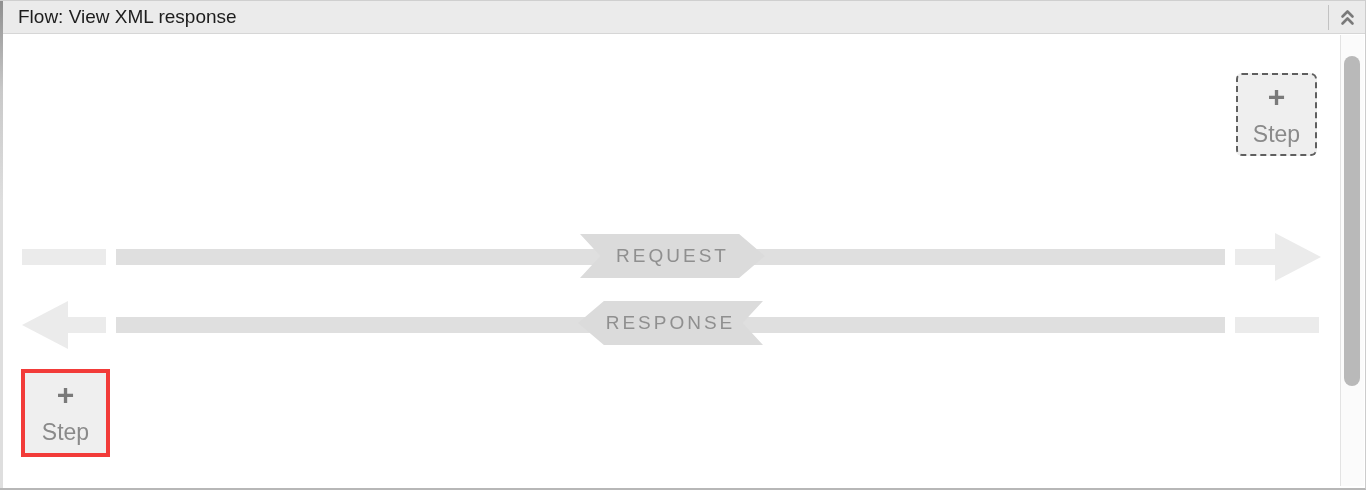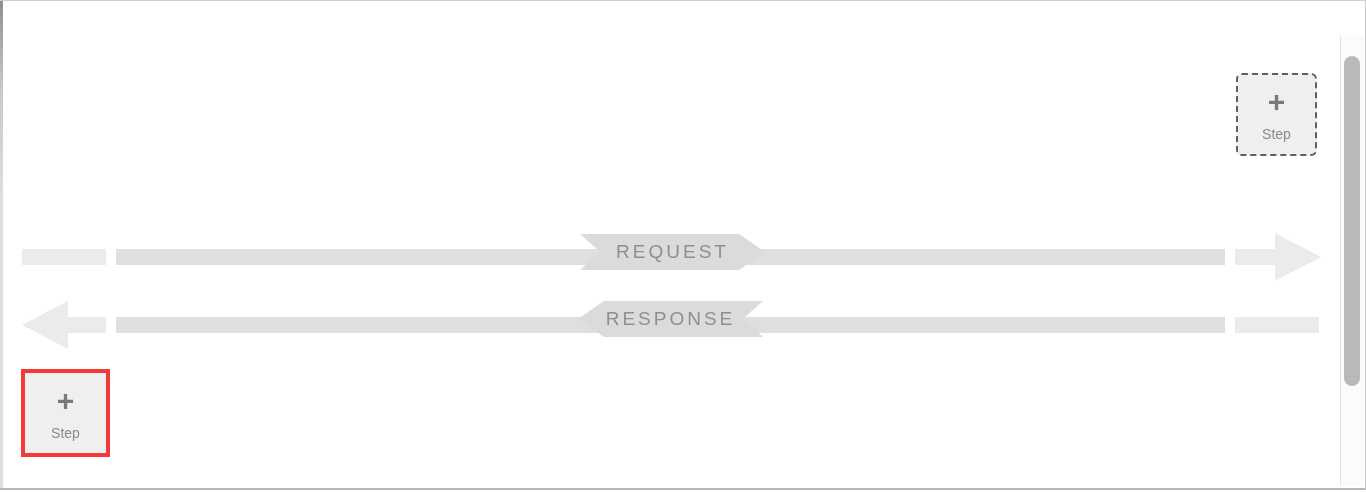--- a/index.html
+++ b/index.html
@@ -28,48 +28,58 @@
   
   .seg { position:absolute; height:16px; }
   .seg.main  { background:var(--line-main,#dfdfdf); }
   .seg.light { background:var(--line-light,#ebebeb); }
   .tri { position:absolute; width:0; height:0; }
   .tri.right { border-top:24px solid transparent; border-bottom:24px solid transparent;
                border-left:46px solid var(--line-light,#ebebeb); }
   .tri.left  { border-top:24px solid transparent; border-bottom:24px solid transparent;
                border-right:46px solid var(--line-light,#ebebeb); }
 
-  .badge { position:absolute; width:185px; height:36px; background:var(--badge-bg,#dbdbdb);
+  .badge { position:absolute; width:185px; height:44px; background:var(--badge-bg,#dbdbdb);
            color:var(--badge-text,#8f8f8f); font-size:19px; letter-spacing:3px;
            display:flex; align-items:center; justify-content:center; z-index:2; }
   .badge.req  { clip-path:polygon(0% 0%, 86% 0%, 100% 50%, 86% 100%, 0% 100%, 11% 50%); }
   .badge.resp { clip-path:polygon(14% 0%, 100% 0%, 89% 50%, 100% 100%, 14% 100%, 0% 50%);text-align:center; }
 
   
   .step-btn { position:absolute; display:flex; flex-direction:column; align-items:center;
               justify-content:center; background:var(--button-bg,#efefef); cursor:pointer; z-index:3; }
   .step-btn .plus { font-size:30px; font-weight:bold; color:#7a7a7a; line-height:30px; }
-  .step-btn .lbl  { font-size:14px; color:var(--button-text,#8a8a8a); margin-top:9px; }
+  .step-btn .lbl  { font-size:23px; color:var(--button-text,#8a8a8a); margin-top:9px; }
   .step-top { right:47px; top:38px; width:81px; height:83px;
               border:2px dashed var(--button-border-dashed,#5f5f5f); border-radius:6px; }
   .step-bottom { left:18px; top:334px; width:89px; height:88px;
                  border:4px solid var(--highlight-red,#f23b39); border-radius:0; }
 
   
   .scrollbar { position:absolute; top:34px; right:1px; width:24px; bottom:2px;
                background:#fbfbfb; border-left:1px solid #e3e3e3; z-index:8; }
   .scroll-thumb { position:absolute; top:21px; left:3px; width:16px; height:330px;
                   border-radius:8px; background:var(--scrollbar-thumb,#b9b9b9); }
 </style>
 </head>
 <body>
 
 <div class="panel">
   <div class="left-edge"></div>
 
+  <div class="titlebar">
+    <div class="title">Flow: View XML response</div>
+    <div class="collapse-sep"></div>
+    <button class="collapse-btn">
+      <svg width="15" height="17" viewBox="0 0 15 17">
+        <path d="M2.5 7.5 L7.5 2.5 L12.5 7.5" fill="none" stroke="#7a7a7a" stroke-width="2.6" stroke-linecap="round" stroke-linejoin="round"></path>
+        <path d="M2.5 14.5 L7.5 9.5 L12.5 14.5" fill="none" stroke="#7a7a7a" stroke-width="2.6" stroke-linecap="round" stroke-linejoin="round"></path>
+      </svg>
+    </button>
+  </div>
 
   <div class="canvas">
 
     <div>
       <div class="seg light" style="left:19px; top:214px; width:84px;"></div>
       <div class="seg main" style="left:113px; top:214px; width:1109px;"></div>
       <div class="seg light" style="left:1232px; top:214px; width:42px;"></div>
       <div class="tri right" style="left:1272px; top:198px;"></div>
       <div class="badge req" style="left:577px; top:199px;">REQUEST</div>
     </div>

